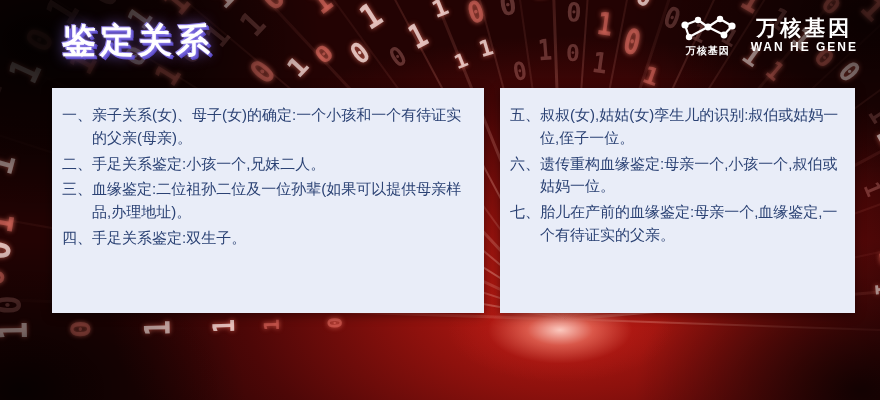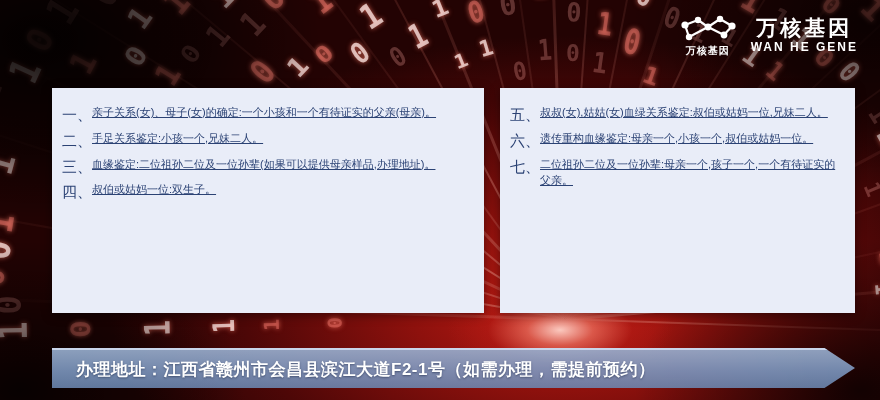--- a/index.html
+++ b/index.html
@@ -86,21 +86,21 @@
 
   .item { display:flex; align-items:flex-start; color:#2b4274; line-height:1.52; }
   .item + .item { margin-top:3px; }
   .item-num {
     flex:0 0 auto;
     font-size:15px;
     letter-spacing:0px;
     white-space:nowrap;
     padding-right:0px;
   }
-  .item-text { flex:1 1 auto; font-size:11px;text-decoration:underline; }
+  .item-text { flex:1 1 auto; font-size:15px; }
 
   
   .addr-bar {
     position:absolute; left:52px; top:348px; width:803px; height:40px;
     background:linear-gradient(180deg, rgba(150,172,204,0.92) 0%, rgba(124,150,190,0.90) 55%, rgba(108,136,178,0.88) 100%);
     border-top:2px solid rgba(205,218,238,0.95);
     clip-path:polygon(0 0, 96.2% 0, 100% 50%, 96.2% 100%, 0 100%);
     display:flex; align-items:center;
     box-shadow:0 2px 8px rgba(0,0,0,0.35);
   }
@@ -213,20 +213,21 @@
       <span class="dg dim" style="font-size: 31.8px; left: 899.5px; top: 28.4px; transform: translate(-50%, -50%) rotate(49.1deg) scaleY(1.25);">0</span>
       <span class="dg dim" style="font-size: 24.2px; left: 878.8px; top: 113.8px; transform: translate(-50%, -50%) rotate(57deg) scaleY(1.16);">1</span>
       <span class="dg" style="font-size: 25.8px; left: 888.7px; top: 135.3px; transform: translate(-50%, -50%) rotate(60.6deg) scaleY(1.23);">1</span>
       <span class="dg" style="font-size: 23.1px; left: 894.7px; top: 157.1px; transform: translate(-50%, -50%) rotate(64deg) scaleY(1.12);">1</span>
       <span class="dg dim" style="font-size: 22.4px; left: 872.8px; top: 189px; transform: translate(-50%, -50%) rotate(67.3deg) scaleY(0.96);">1</span>
       <span class="dg dim2" style="font-size: 23.2px; left: 887.8px; top: 256.5px; transform: translate(-50%, -50%) rotate(79.2deg) scaleY(0.96);">1</span>
       <span class="dg" style="font-size: 19.4px; left: 883.2px; top: 288.8px; transform: translate(-50%, -50%) rotate(84.7deg) scaleY(1.15);">1</span>
     </div>
   <div class="bg-vignette"></div>
 
+  <div class="title">鉴定关系</div>
 
   <div class="brand">
     <div class="brand-mark">
       <span>
         <svg width="62" height="30" viewBox="0 0 62 30" aria-hidden="true">
           <g stroke="#ffffff" stroke-width="2.2" fill="none">
             <line x1="8" y1="11" x2="21" y2="6"></line>
             <line x1="8" y1="11" x2="12" y2="23"></line>
             <line x1="21" y1="6" x2="31" y2="13"></line>
             <line x1="12" y1="23" x2="31" y2="13"></line>
@@ -262,36 +263,33 @@
     <div class="item">
       <span class="item-num">二、</span>
       <span class="item-text">手足关系鉴定:小孩一个,兄妹二人。</span>
     </div>
     <div class="item">
       <span class="item-num">三、</span>
       <span class="item-text">血缘鉴定:二位祖孙二位及一位孙辈(如果可以提供母亲样品,办理地址)。</span>
     </div>
     <div class="item">
       <span class="item-num">四、</span>
-      <span class="item-text">叔伯或姑妈一位:双生子。</span>
+      <span class="item-text">手足关系鉴定:双生子。</span>
     </div>
   </div>
 
   <div class="panel panel-right">
     <div class="item">
       <span class="item-num">五、</span>
-      <span class="item-text">叔叔(女),姑姑(女)血绿关系鉴定:叔伯或姑妈一位,兄妹二人。</span>
+      <span class="item-text">叔叔(女),姑姑(女)孪生儿的识别:叔伯或姑妈一位,侄子一位。</span>
     </div>
     <div class="item">
       <span class="item-num">六、</span>
       <span class="item-text">遗传重构血缘鉴定:母亲一个,小孩一个,叔伯或姑妈一位。</span>
     </div>
     <div class="item">
       <span class="item-num">七、</span>
-      <span class="item-text">二位祖孙二位及一位孙辈:母亲一个,孩子一个,一个有待证实的父亲。</span>
+      <span class="item-text">胎儿在产前的血缘鉴定:母亲一个,血缘鉴定,一个有待证实的父亲。</span>
     </div>
   </div>
 
-  <div class="addr-bar">
-    <span class="addr-text">办理地址：江西省赣州市会昌县滨江大道F2-1号（如需办理，需提前预约）</span>
-  </div>
 
 </div>
 
 </body></html>

